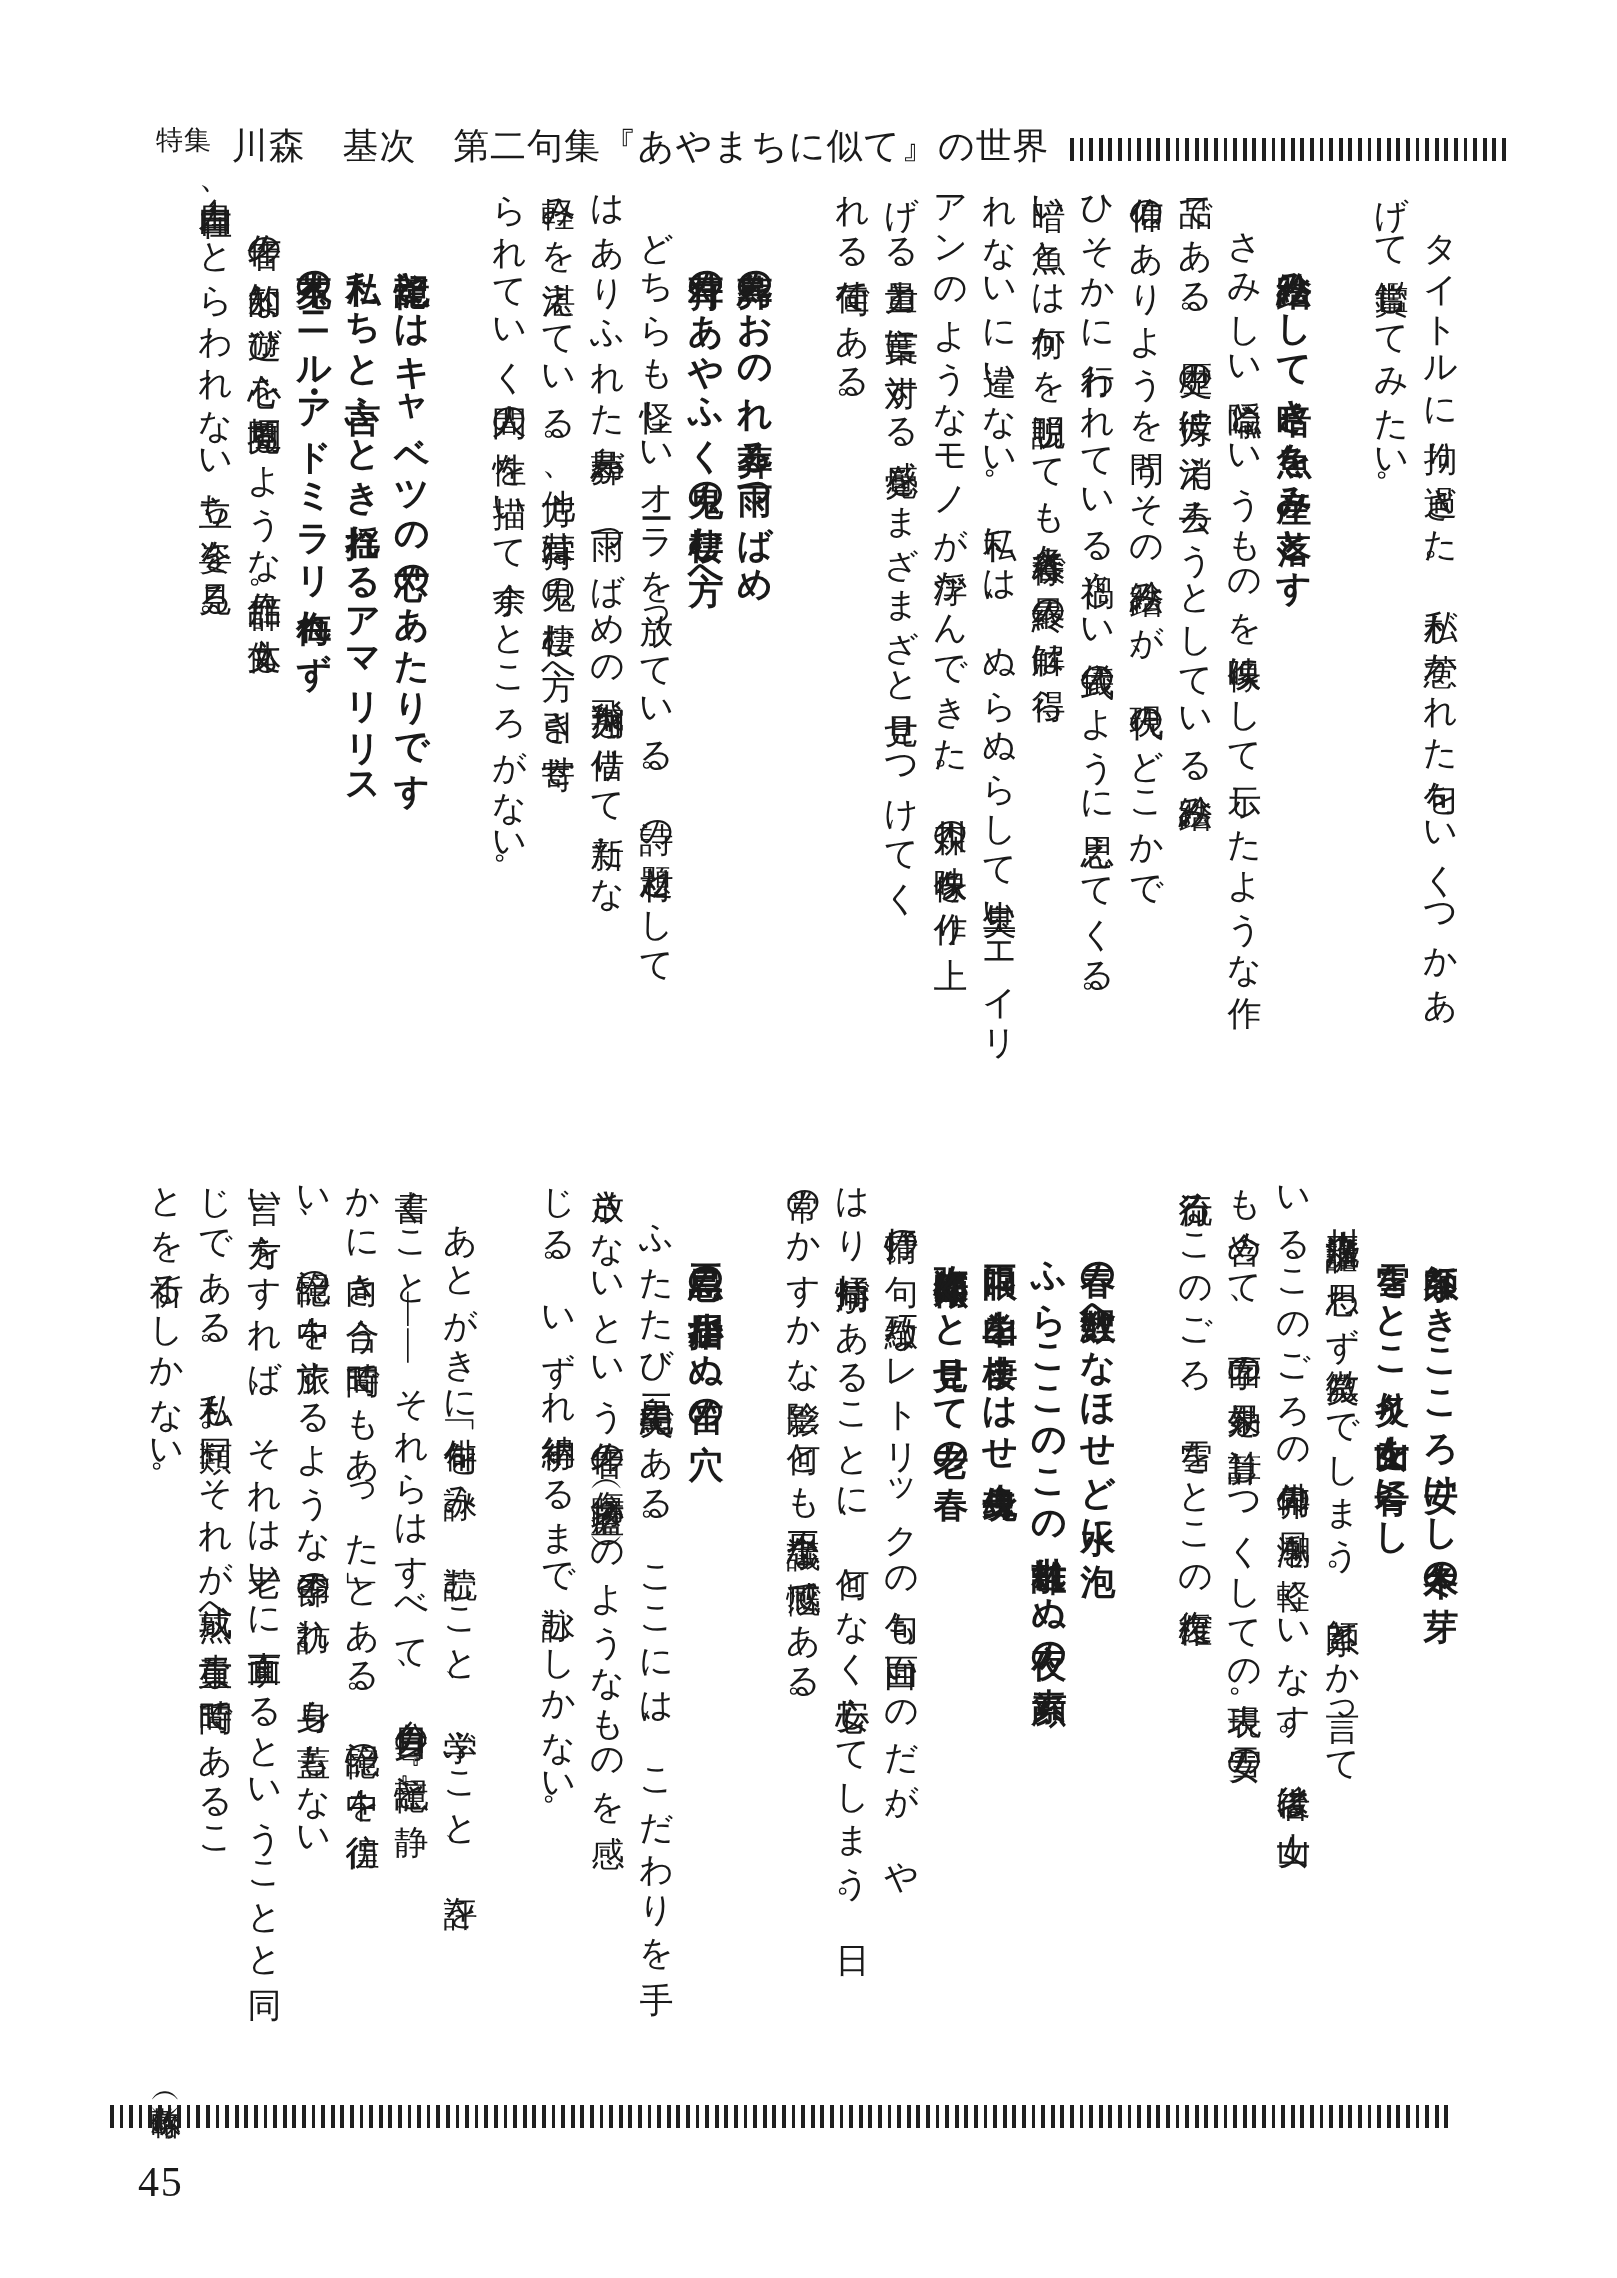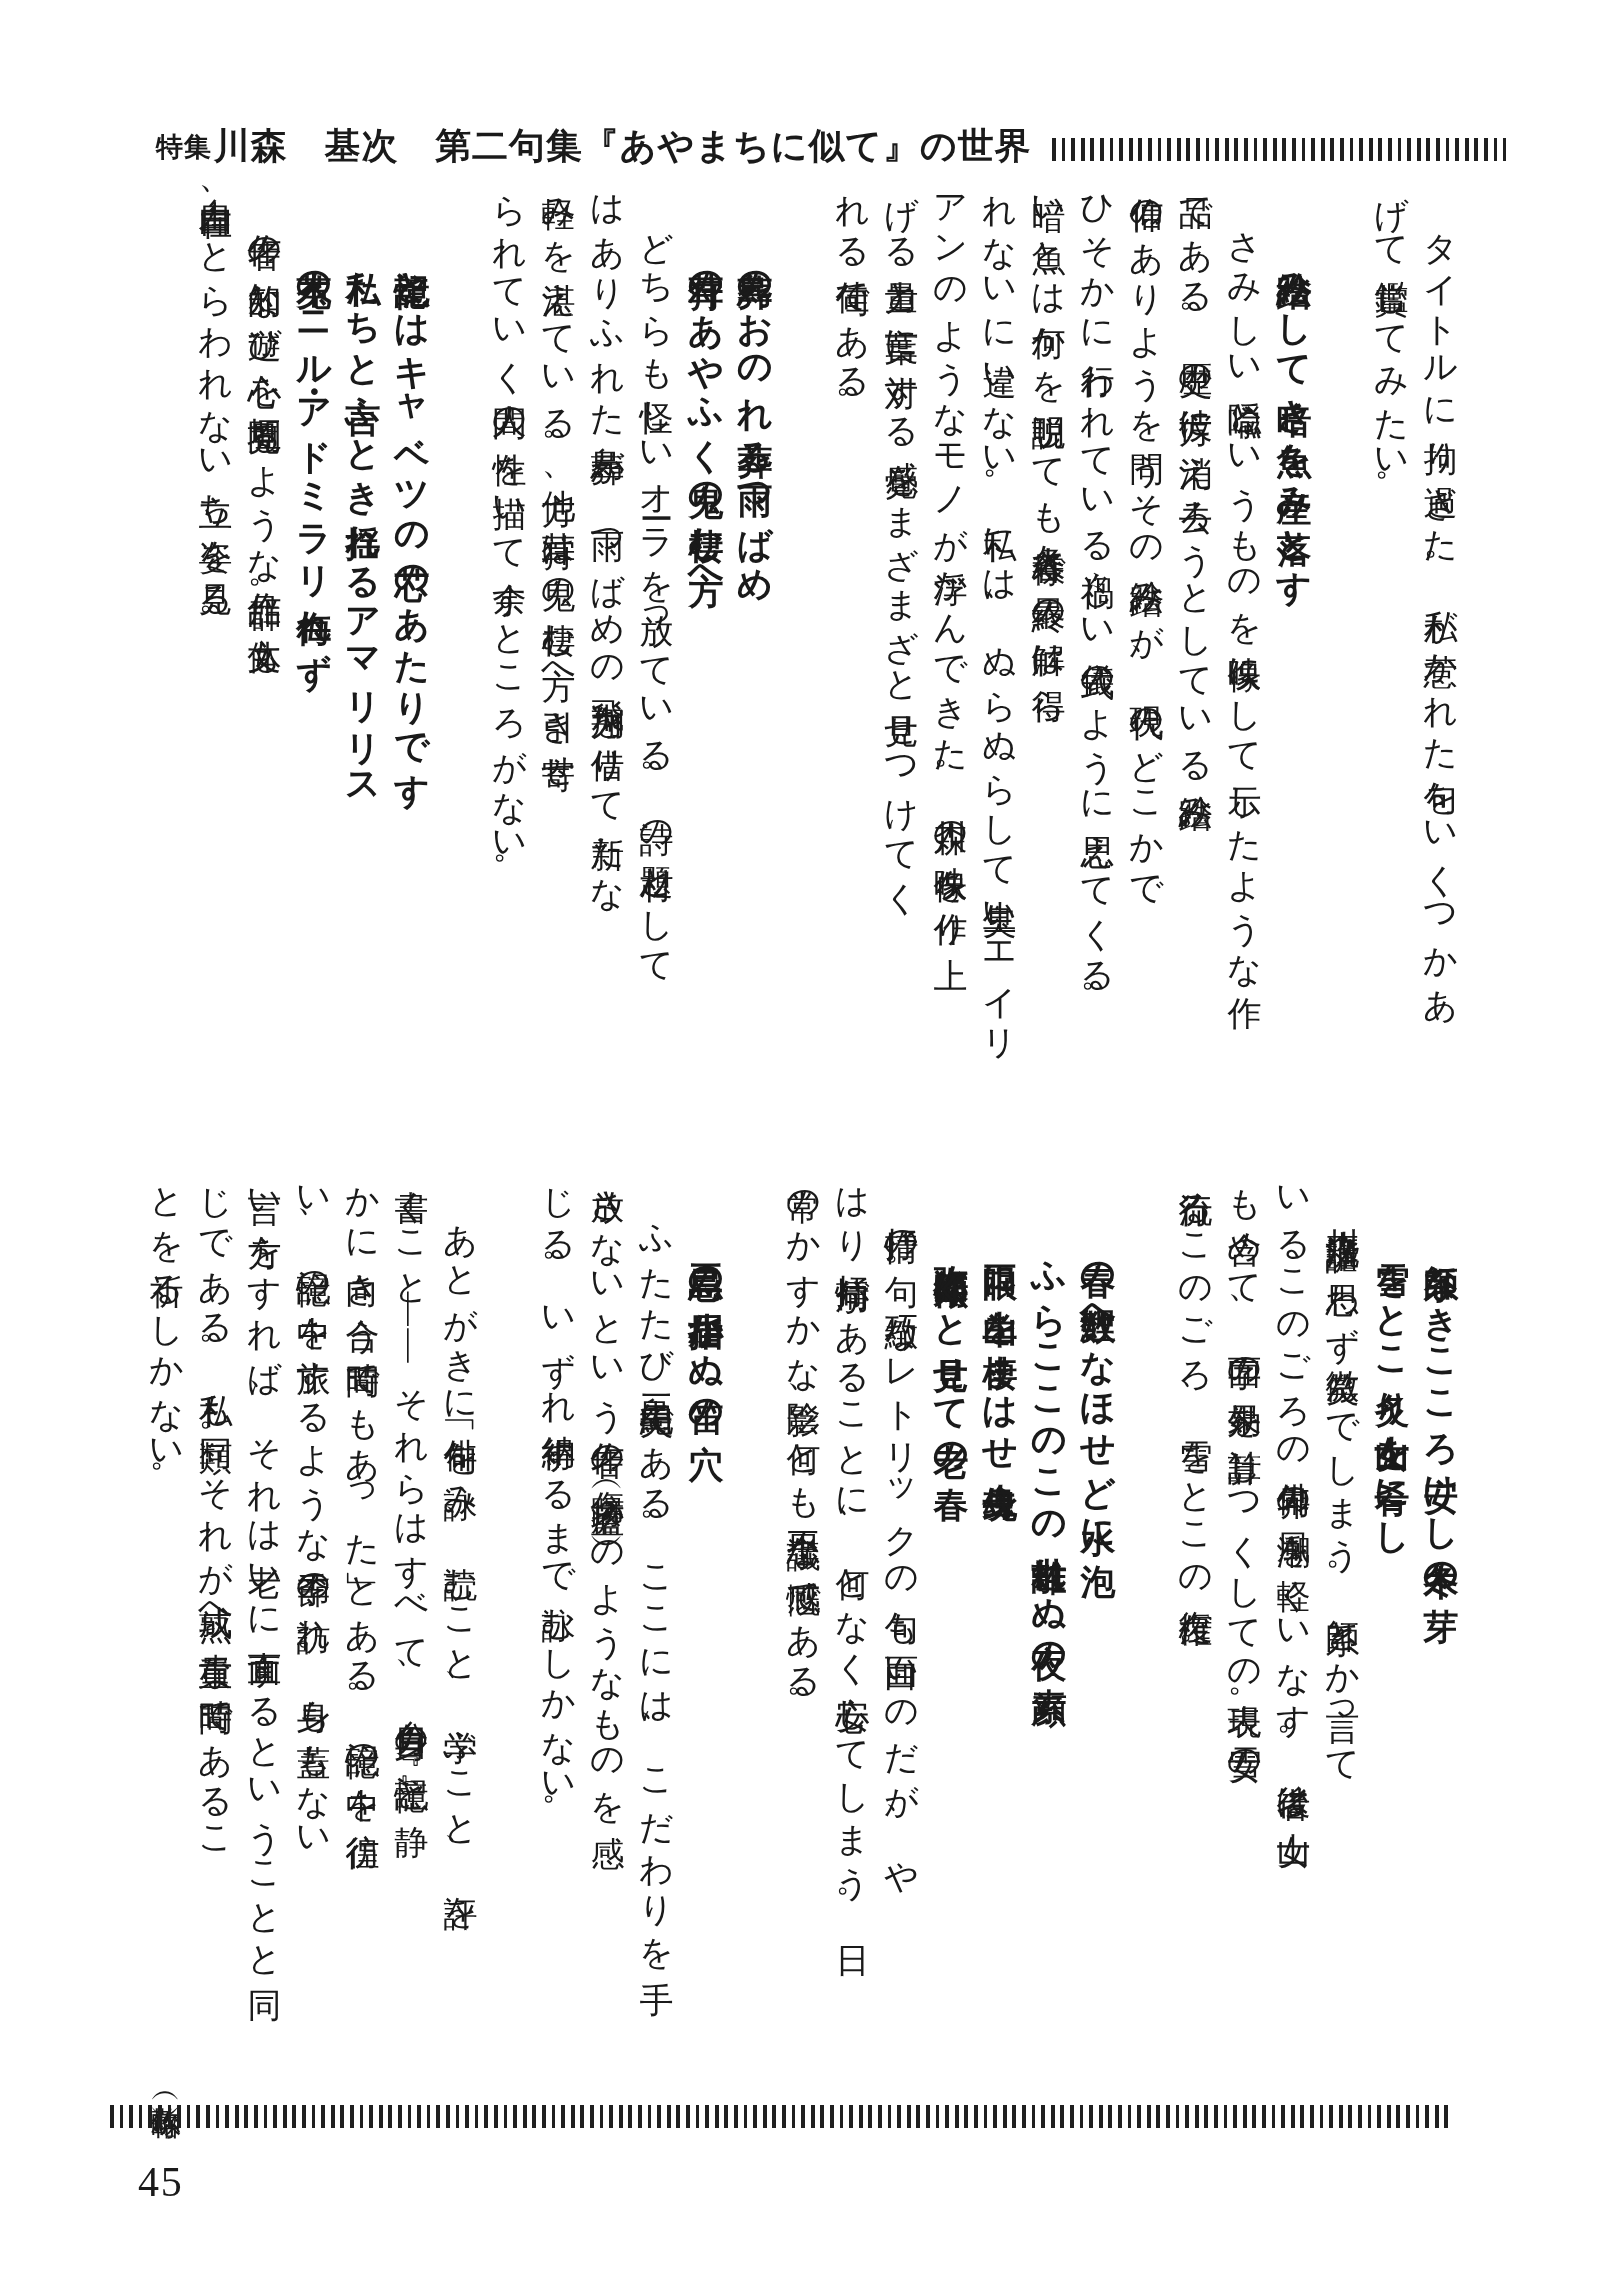--- a/index.html
+++ b/index.html
@@ -7,26 +7,26 @@
     position:relative;
     width:1617px;height:2278px;
     background:#ffffff;
     color:#1a1a1a;
     font-family:"Liberation Serif","DejaVu Serif",serif;
     overflow:hidden;
   }
   
   .header{
     position:absolute;left:156px;top:122px;width:1350px;
-    display:flex;align-items:center;
+    display:flex;align-items:flex-start;
     font-family:"Liberation Sans","DejaVu Sans",sans-serif;
-    font-weight:bold;white-space:nowrap;
+    font-weight:normal;white-space:nowrap;
   }
   .header .label{font-size:27px;letter-spacing:0.9px;}
-  .header .title{font-size:36px;margin-left:2px;letter-spacing:0.9px;}
+  .header .title{font-size:36px;margin-left:20px;letter-spacing:0.9px;}
   .rule{
     align-self:center;
     height:23px;
     background:repeating-linear-gradient(90deg,#1f1f1f 0 3.7px,transparent 3.7px 9.6px);
   }
   .header .rule{flex:1;margin-left:20px;margin-top:5.5px;}
   .footer-rule{
     position:absolute;left:110px;top:2105px;width:1343px;
   }
   

